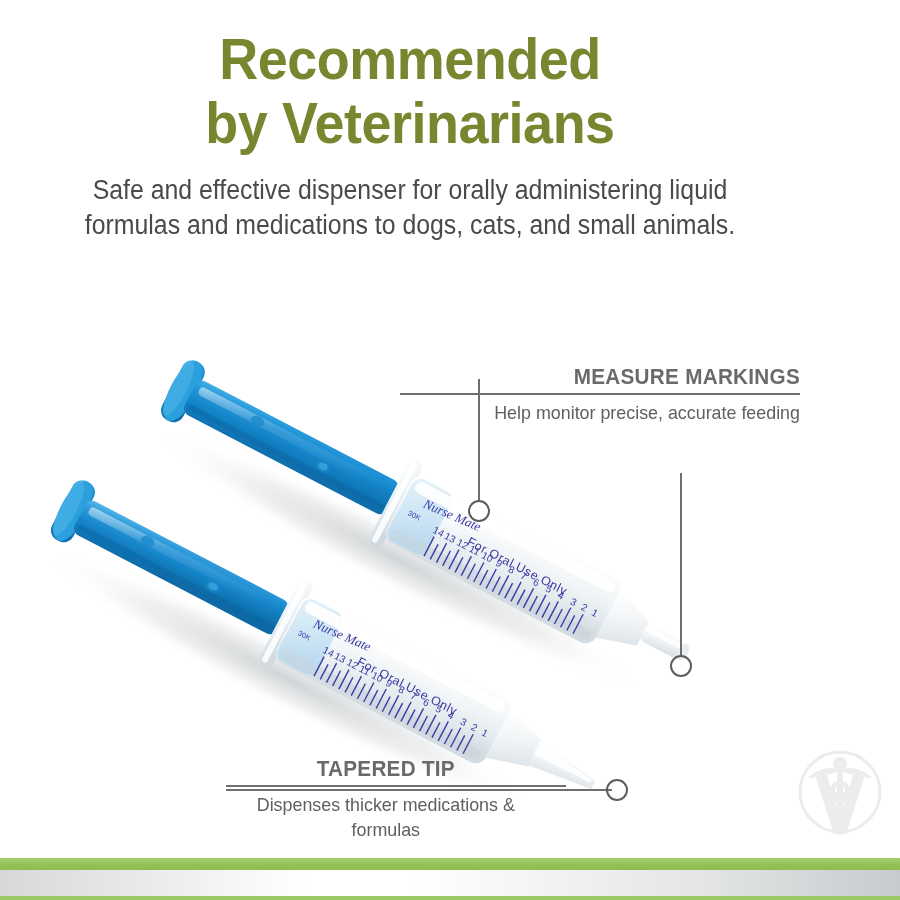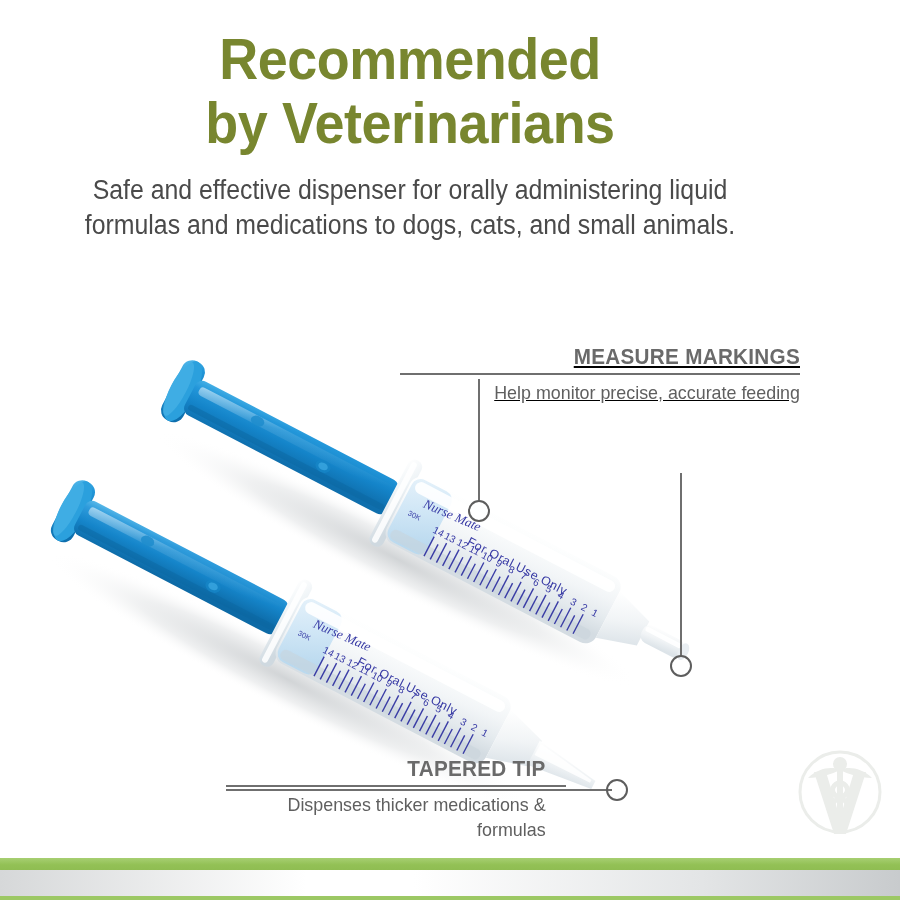--- a/index.html
+++ b/index.html
@@ -54,21 +54,21 @@
   .callout .c-body{
     margin-top:5px;
     font-family:"Liberation Sans Narrow","Liberation Sans",sans-serif;
     font-size:19px;
     line-height:25px;
     color:#5f5f5f;
     transform:scaleX(0.94);
     transform-origin:right center;
   }
   .callout.align-right{text-align:right;}
-  .callout.align-left{text-align:right;}
+  .callout.align-left{text-align:center;}
   .callout.align-left .c-title,
   .callout.align-left .c-body{transform-origin:left center;}
 
   
   .leader-v{position:absolute;width:2px;background:#6f6f6f;}
   .leader-h{position:absolute;height:2px;background:#6f6f6f;}
   .leader-dot{
     position:absolute;width:22px;height:22px;border-radius:50%;
     border:2px solid #5d5d5d;background:transparent;
     box-sizing:border-box;
@@ -336,21 +336,21 @@
             <text x="451" y="636">5</text>
           <text x="465" y="636">4</text>
             <text x="479" y="636">3</text>
           <text x="491" y="636">2</text>
             <text x="503" y="636">1</text>
         </g>
       </g>
     </g>
   </svg>
 
-  <div class="callout align-right" style="left:400px;top:345px;width:400px;text-decoration:underline;">
+  <div class="callout align-right" style="left:400px;top:365px;width:400px;">
     <div class="c-title">MEASURE MARKINGS</div>
     <div class="c-rule"></div>
     <div class="c-body">Help monitor precise, accurate feeding</div>
   </div>
   <div class="leader-v" style="left:478px;top:379px;height:123px;"></div>
   <div class="leader-dot" style="left:468px;top:500px;"></div>
 
   <div class="leader-v" style="left:680px;top:473px;height:184px;"></div>
   <div class="leader-dot" style="left:670px;top:655px;"></div>
 

